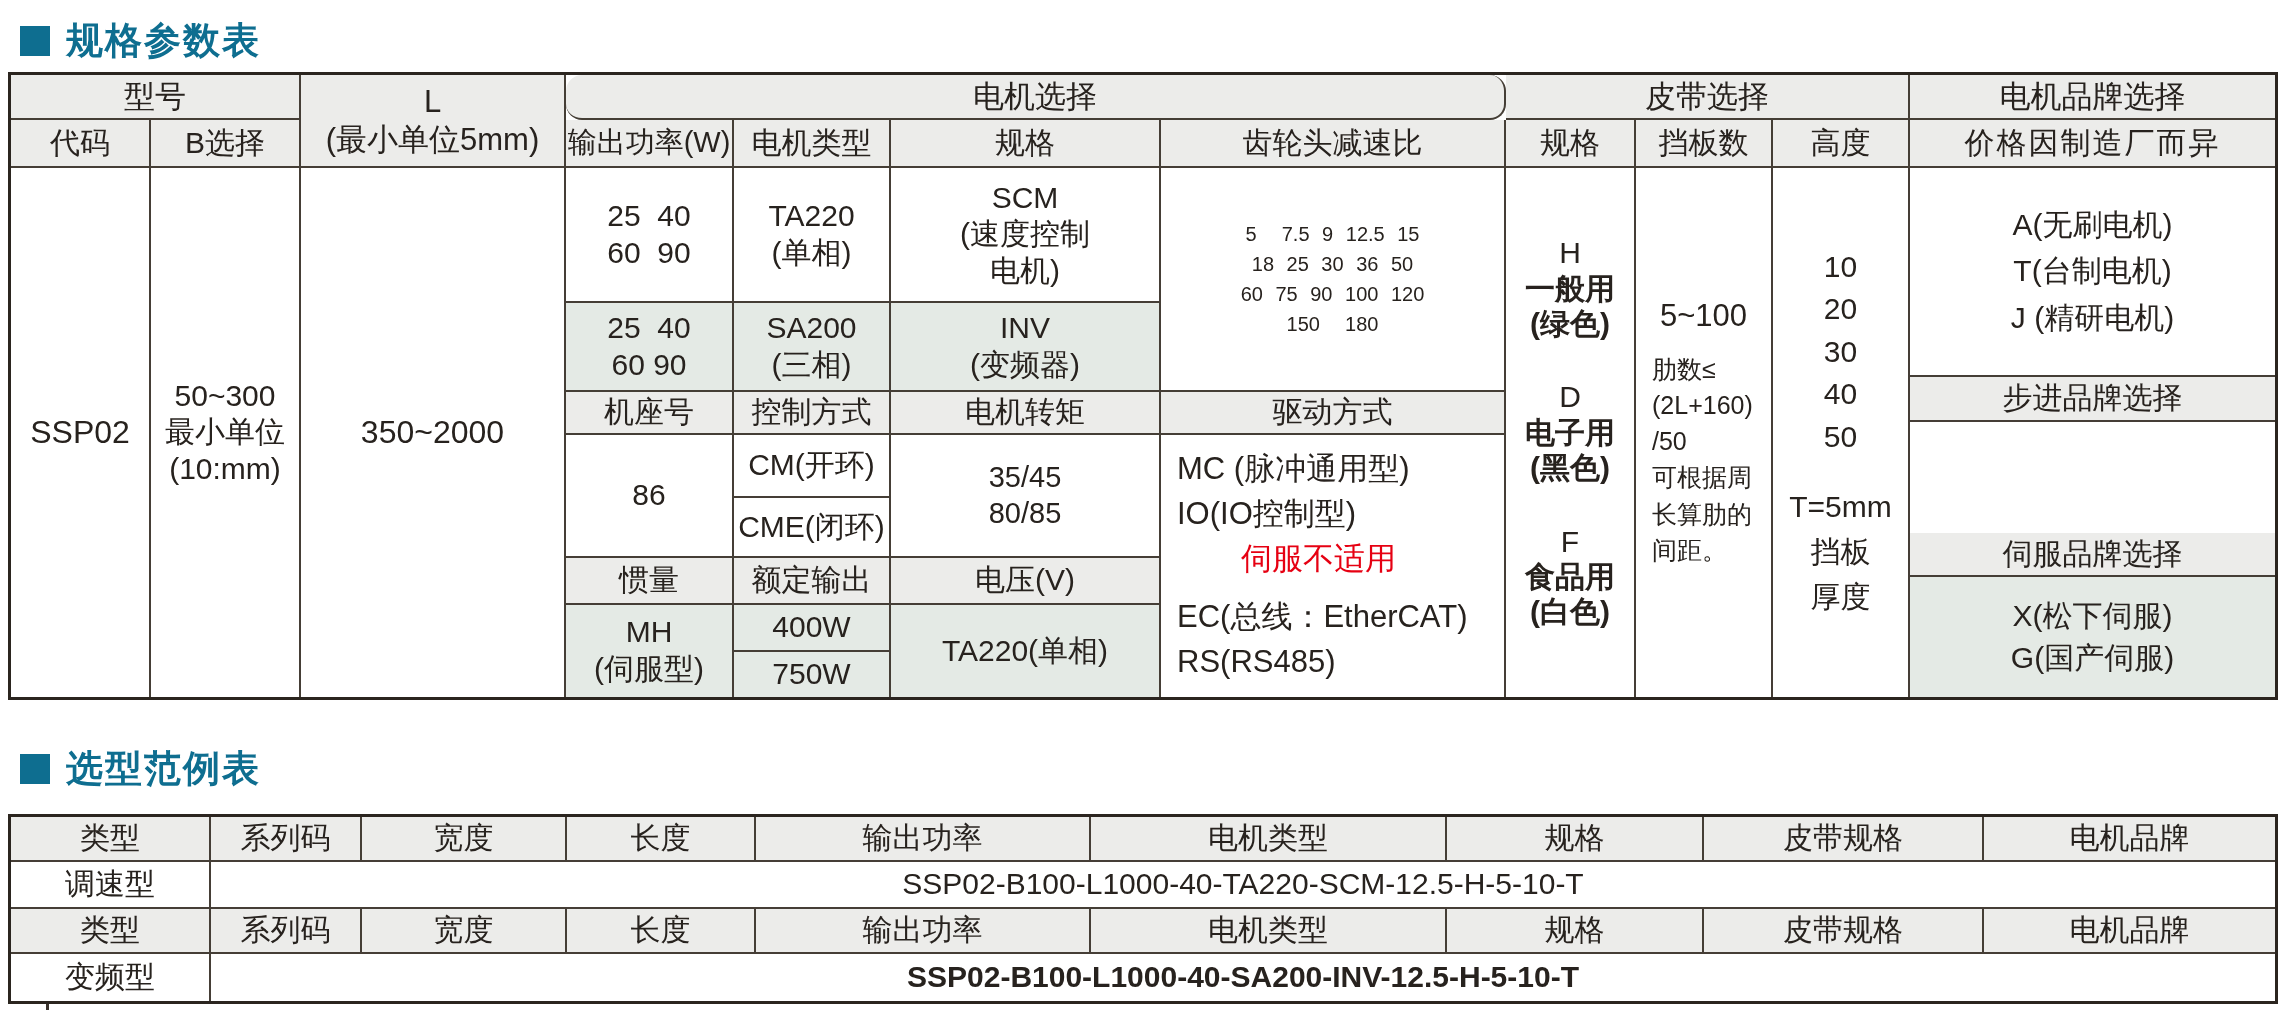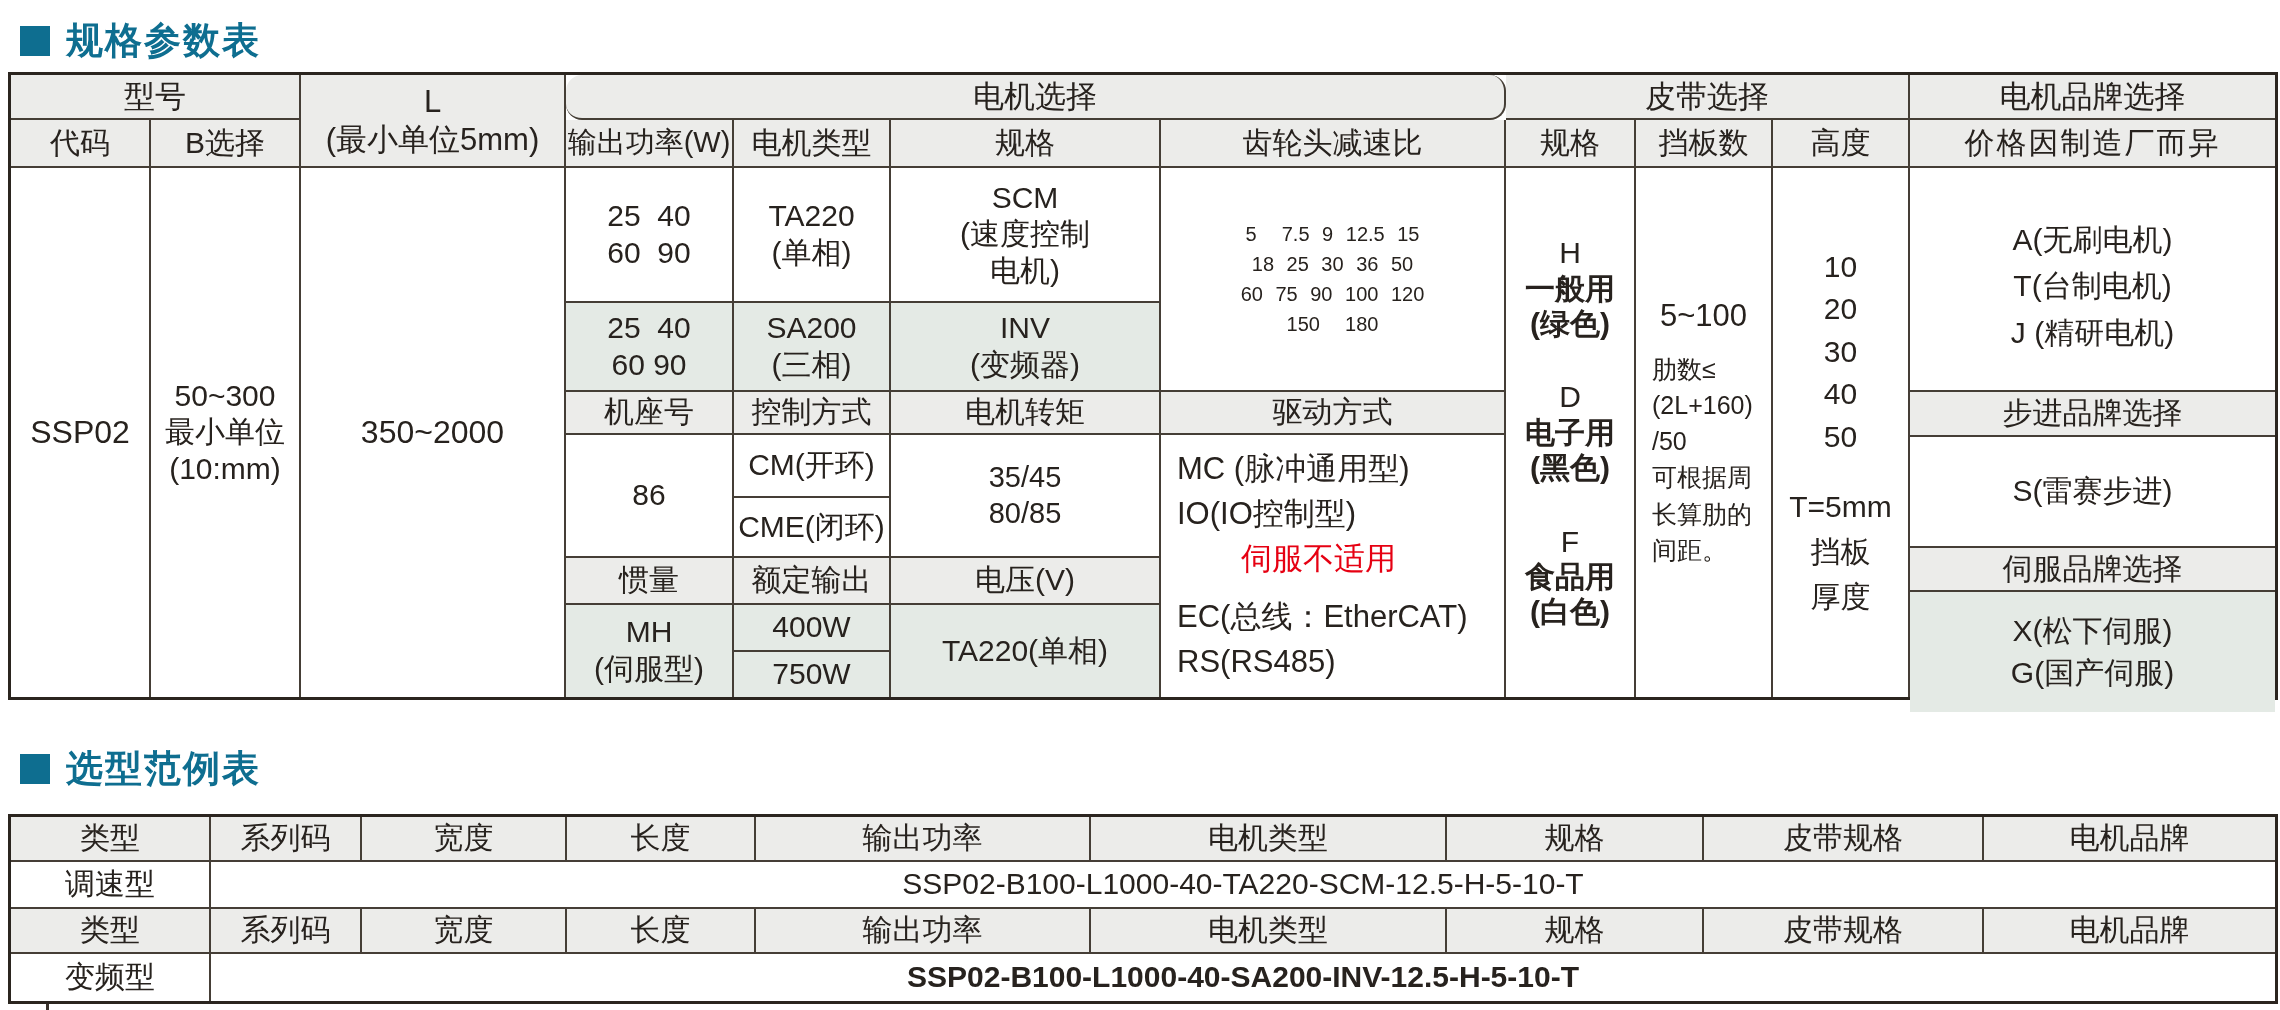--- a/index.html
+++ b/index.html
@@ -29,21 +29,21 @@
   .hd{background:#ececea;}
   .gr{background:#e4eae5;}
   .g1{font-size:31px;}
   .ln{display:block;}
 
   .panel{display:grid;box-sizing:border-box;}
   #motor-panel{grid-column:4/8;grid-row:3;
     grid-template-columns:168px 157px 270px 343px;
     grid-template-rows:135px 89px 43px 63px 60px 47px 47px 45px;}
   #brand-panel{grid-column:11/12;grid-row:3;
-    grid-template-rows:209px 45px 111px 44px 120px;margin-top:15px;}
+    grid-template-rows:209px 45px 111px 44px 120px;}
 
   .gear .ln{white-space:pre;line-height:1.5;word-spacing:7px;font-size:20px;}
   .drive{align-items:flex-start;justify-content:space-between;text-align:left;
     padding:12px 8px 12px 16px;font-size:31px;line-height:1.45;}
   .drive .warn{color:#e60012;margin-left:64px;}
   .belt-spec{gap:38px;}
   .belt-spec .use,.belt-spec .colr{font-weight:700;}
   .belt-spec .ln{line-height:1.18;}
   .flap .range{font-size:31px;margin-bottom:16px;}
   .flap .note{font-size:25px;line-height:1.45;text-align:left;align-self:flex-start;
@@ -208,21 +208,20 @@
     </div>
   </div>
 
   <div class="panel" id="brand-panel">
     <div class="c bb" style="grid-row:1;line-height:1.55;">
       <span class="ln">A(无刷电机)</span>
       <span class="ln">T(台制电机)</span>
       <span class="ln">J (精研电机)</span>
     </div>
     <div class="c hd bb" style="grid-row:2;">步进品牌选择</div>
-    <div class="c bb" style="grid-row:3;">S(雷赛步进)</div>
     <div class="c hd bb" style="grid-row:4;">伺服品牌选择</div>
     <div class="c gr" style="grid-row:5;line-height:1.4;">
       <span class="ln">X(松下伺服)</span>
       <span class="ln">G(国产伺服)</span>
     </div>
   </div>
 </div>
 
 <div class="sec-title" id="t2">
   <span class="sq"></span>

